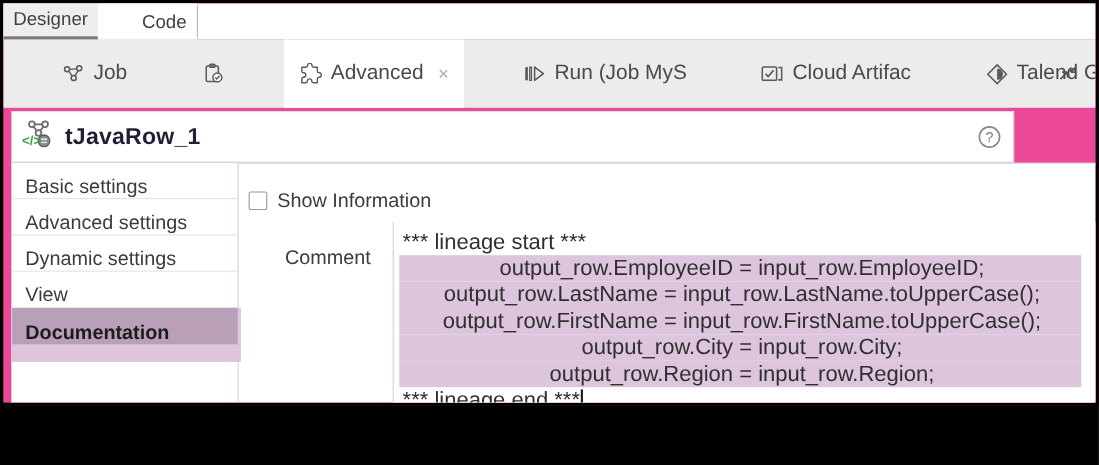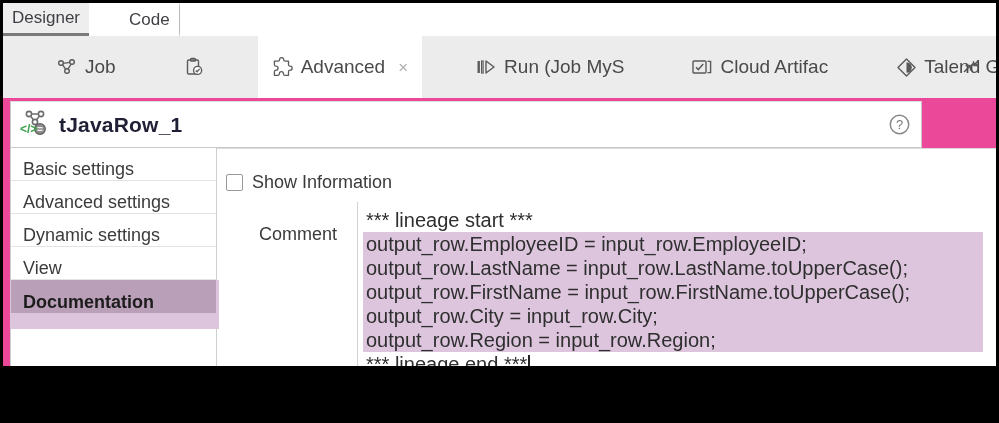--- a/index.html
+++ b/index.html
@@ -227,20 +227,21 @@
     font-size: 20px;
     line-height: 24px;
     color: #2f2f2f;
     white-space: pre;
     display: block;
     width: 620px;
     padding-left: 3px;
   }
   .cline.hl {
     background: #dcc5dd;
+    text-align: center;
   }
   .caret {
     display: inline-block;
     width: 2px;
     height: 19px;
     background: #222;
     vertical-align: -3px;
     margin-left: 1px;
   }
 </style>

